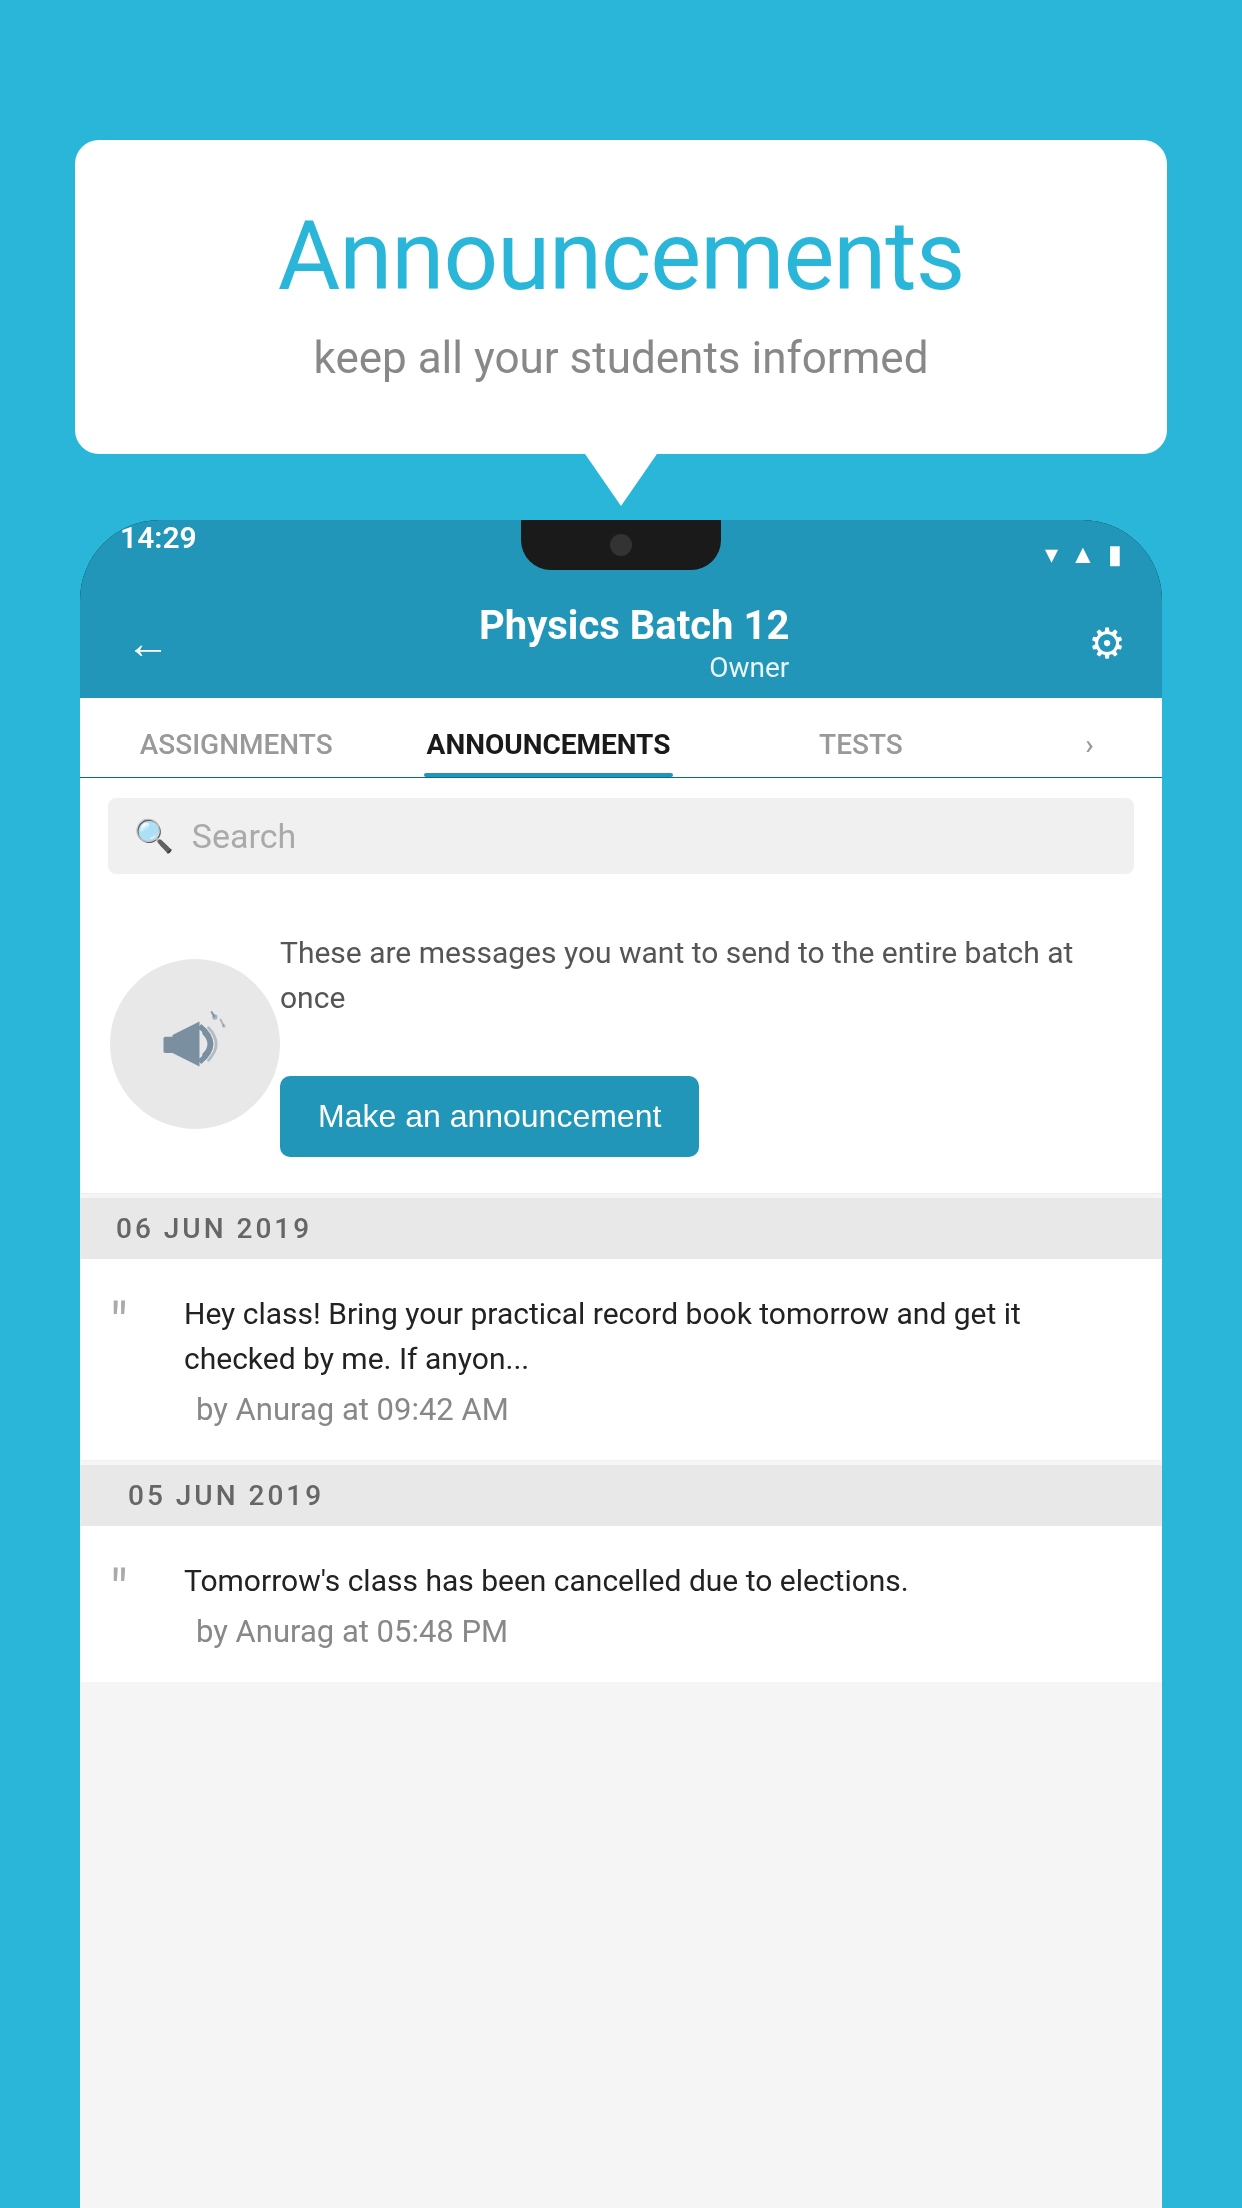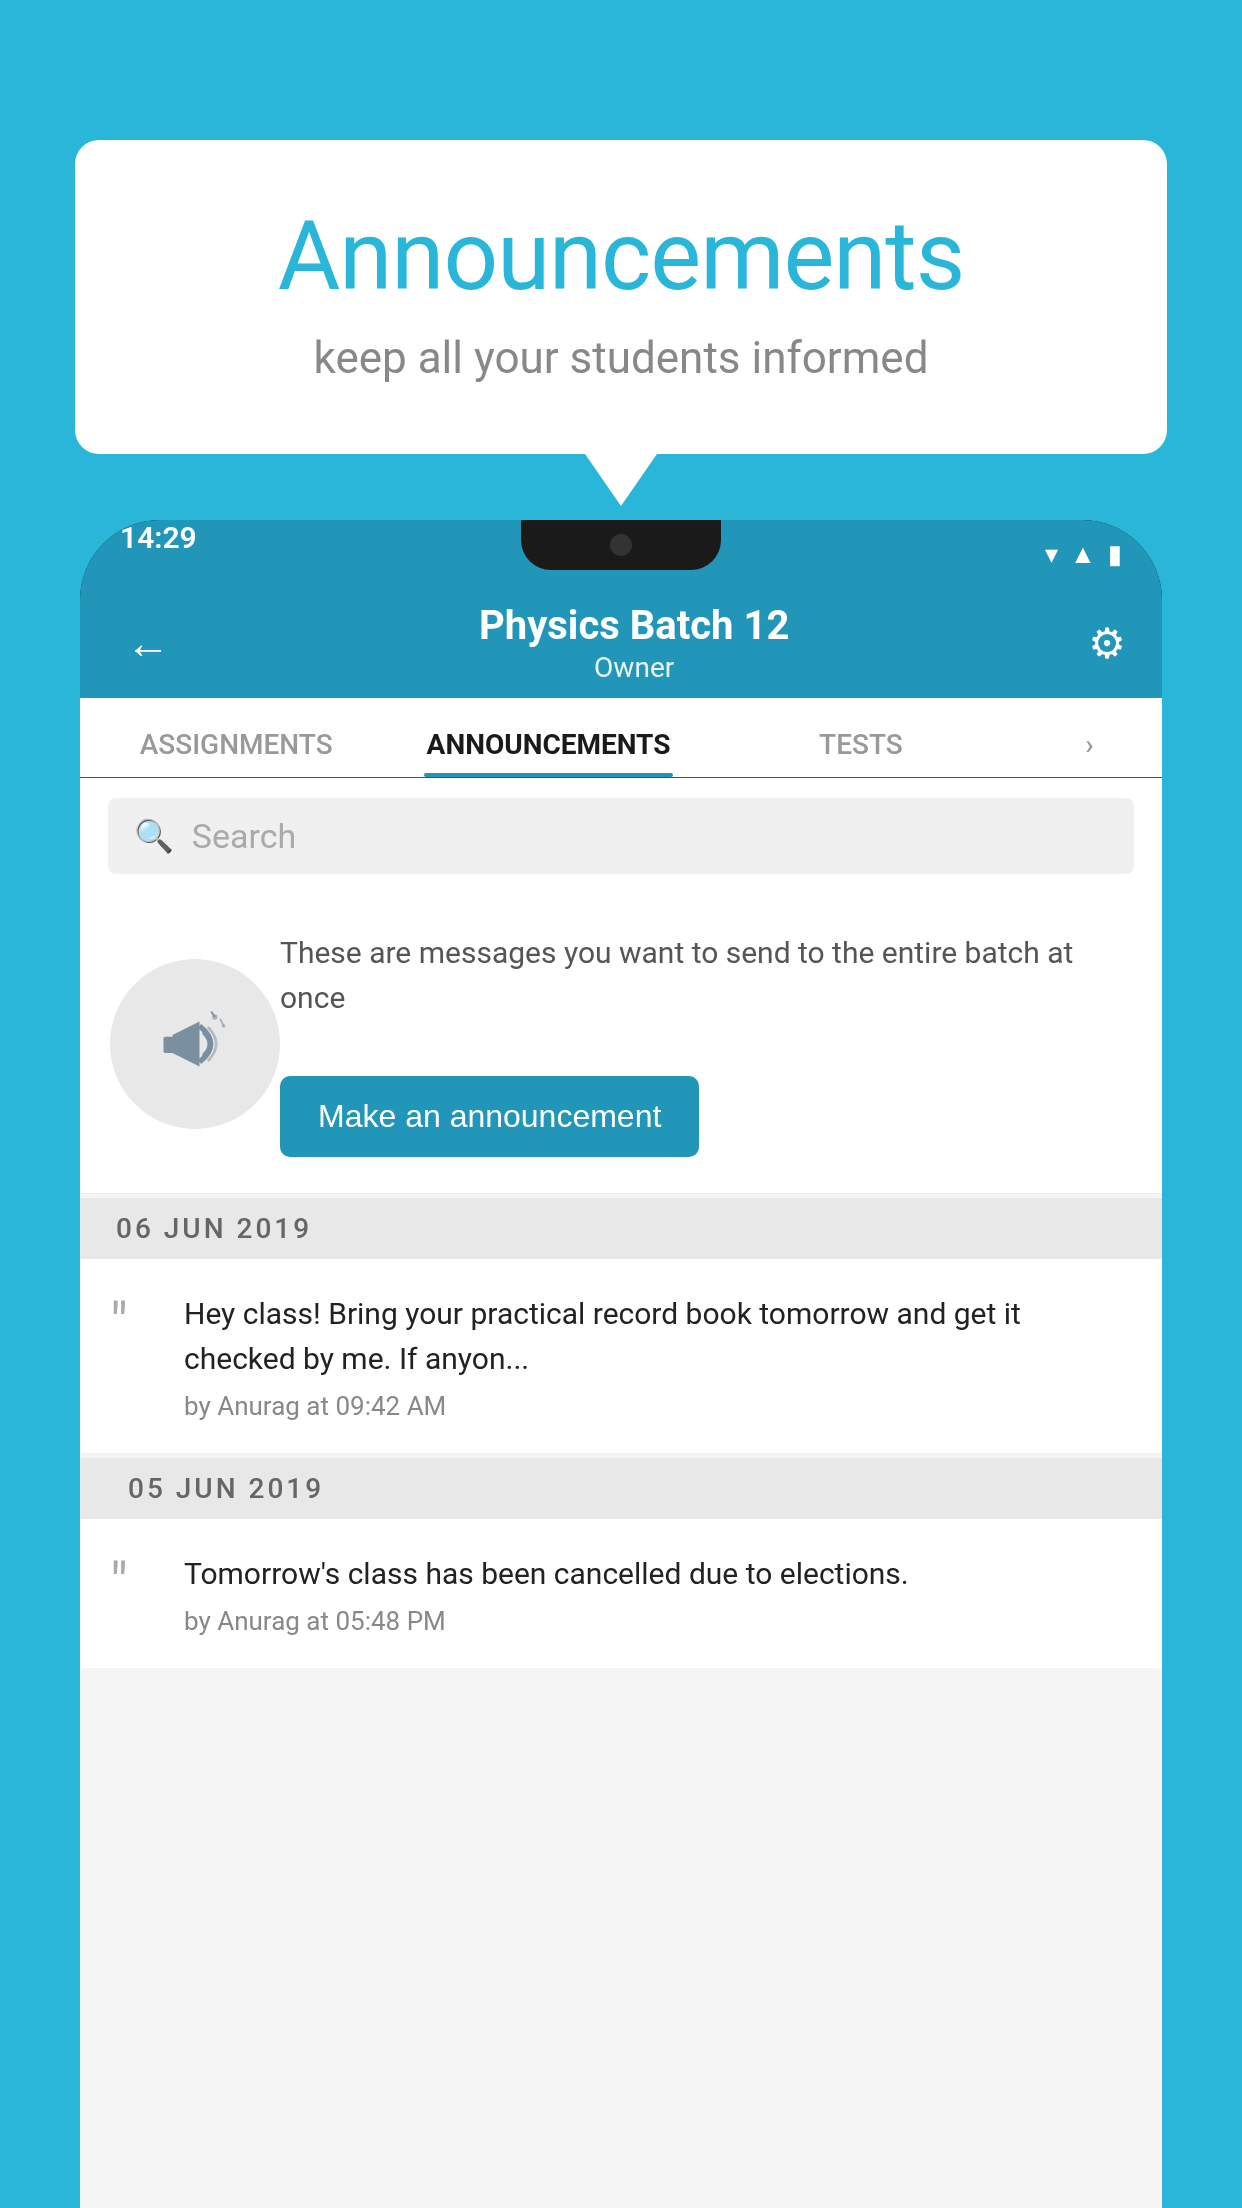--- a/index.html
+++ b/index.html
@@ -116,21 +116,21 @@
       justify-content: space-between;
       padding: 0 36px;
       color: white;
     }
     .app-bar-back {
       font-size: 44px;
       cursor: pointer;
       padding: 10px;
     }
     .app-bar-title {
-      text-align: center;
+      text-align: right;
     }
     .app-bar-title .batch-name {
       font-size: 40px;
       font-weight: 700;
       color: white;
     }
     .app-bar-title .batch-role {
       font-size: 28px;
       color: rgba(255,255,255,0.9);
       margin-top: 2px;
@@ -273,22 +273,23 @@
       min-width: 50px;
     }
     .announcement-body {}
     .announcement-text {
       font-size: 30px;
       color: #222;
       line-height: 1.5;
       margin-bottom: 10px;
     }
     .announcement-meta {
-      font-size: 26px;
+      font-size: 31px;
       color: #888;
+      margin-left: 12px;
     }
 
     
     .date-separator-2 {
       background: #e8e8e8;
       padding: 14px 48px;
       font-size: 28px;
       color: #666;
       letter-spacing: 3px;
       font-weight: 500;

